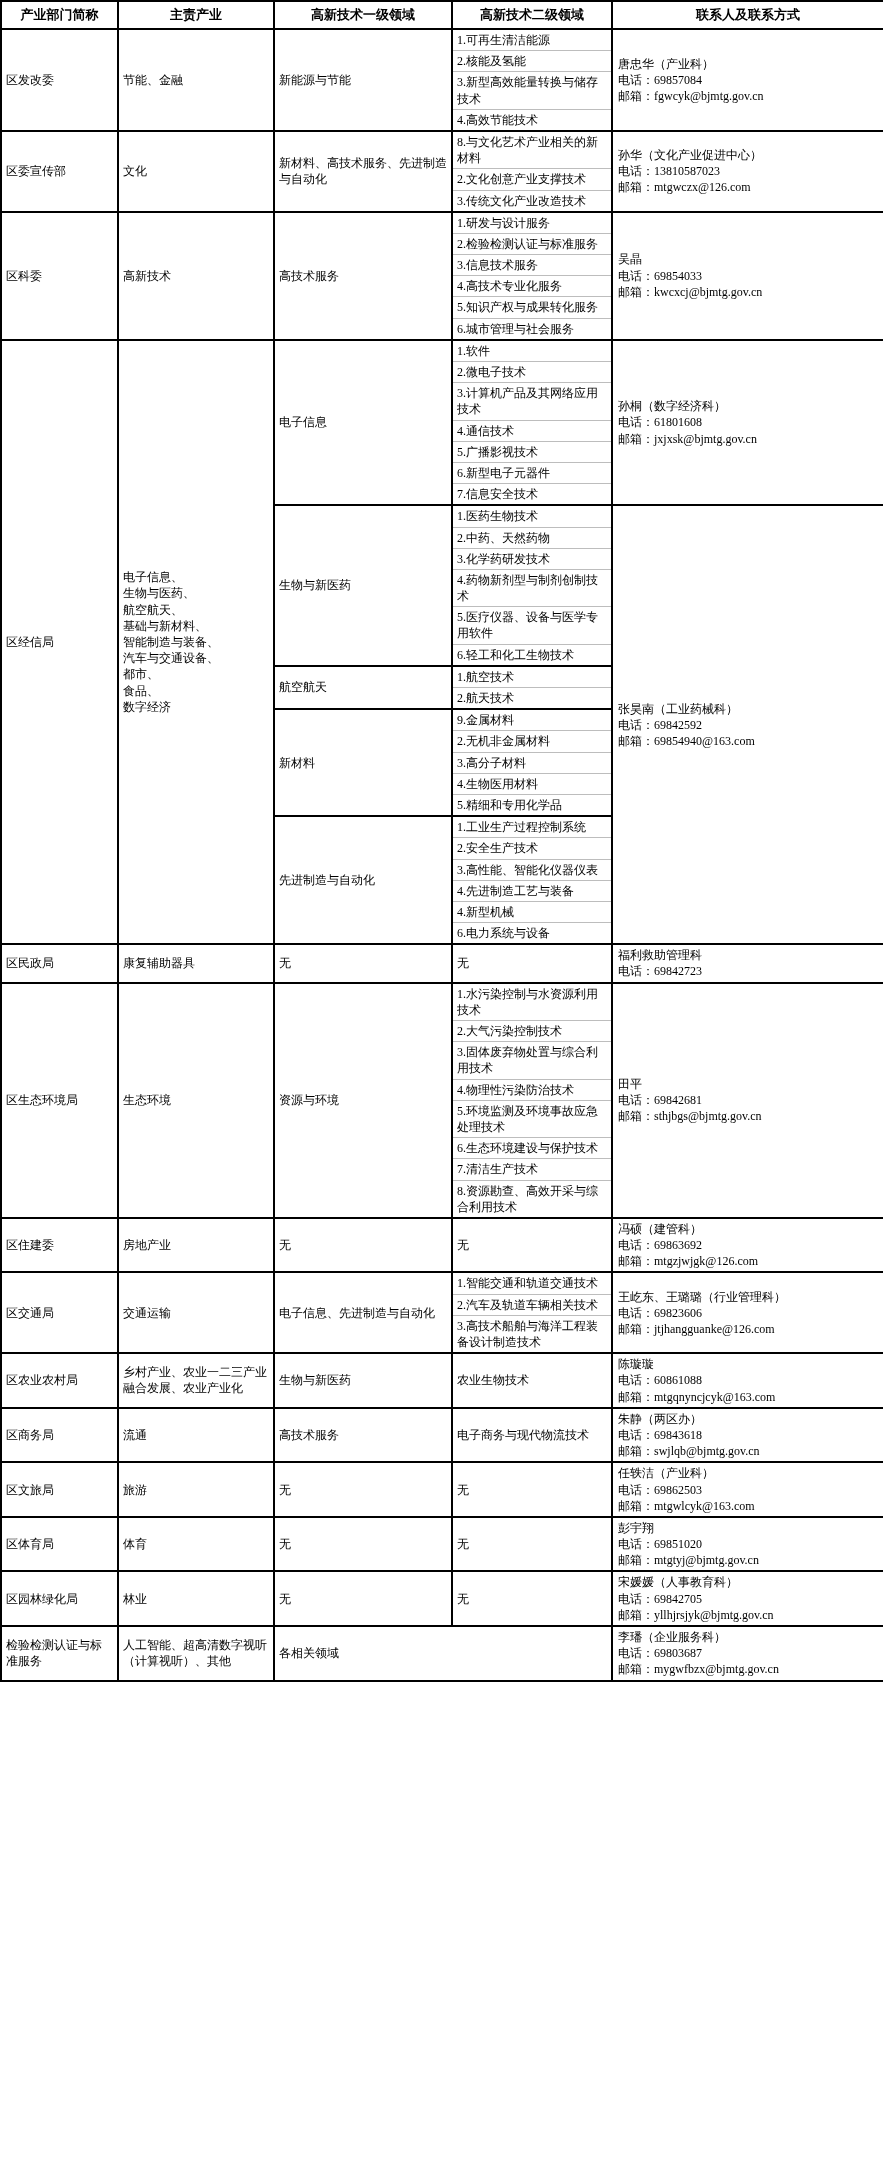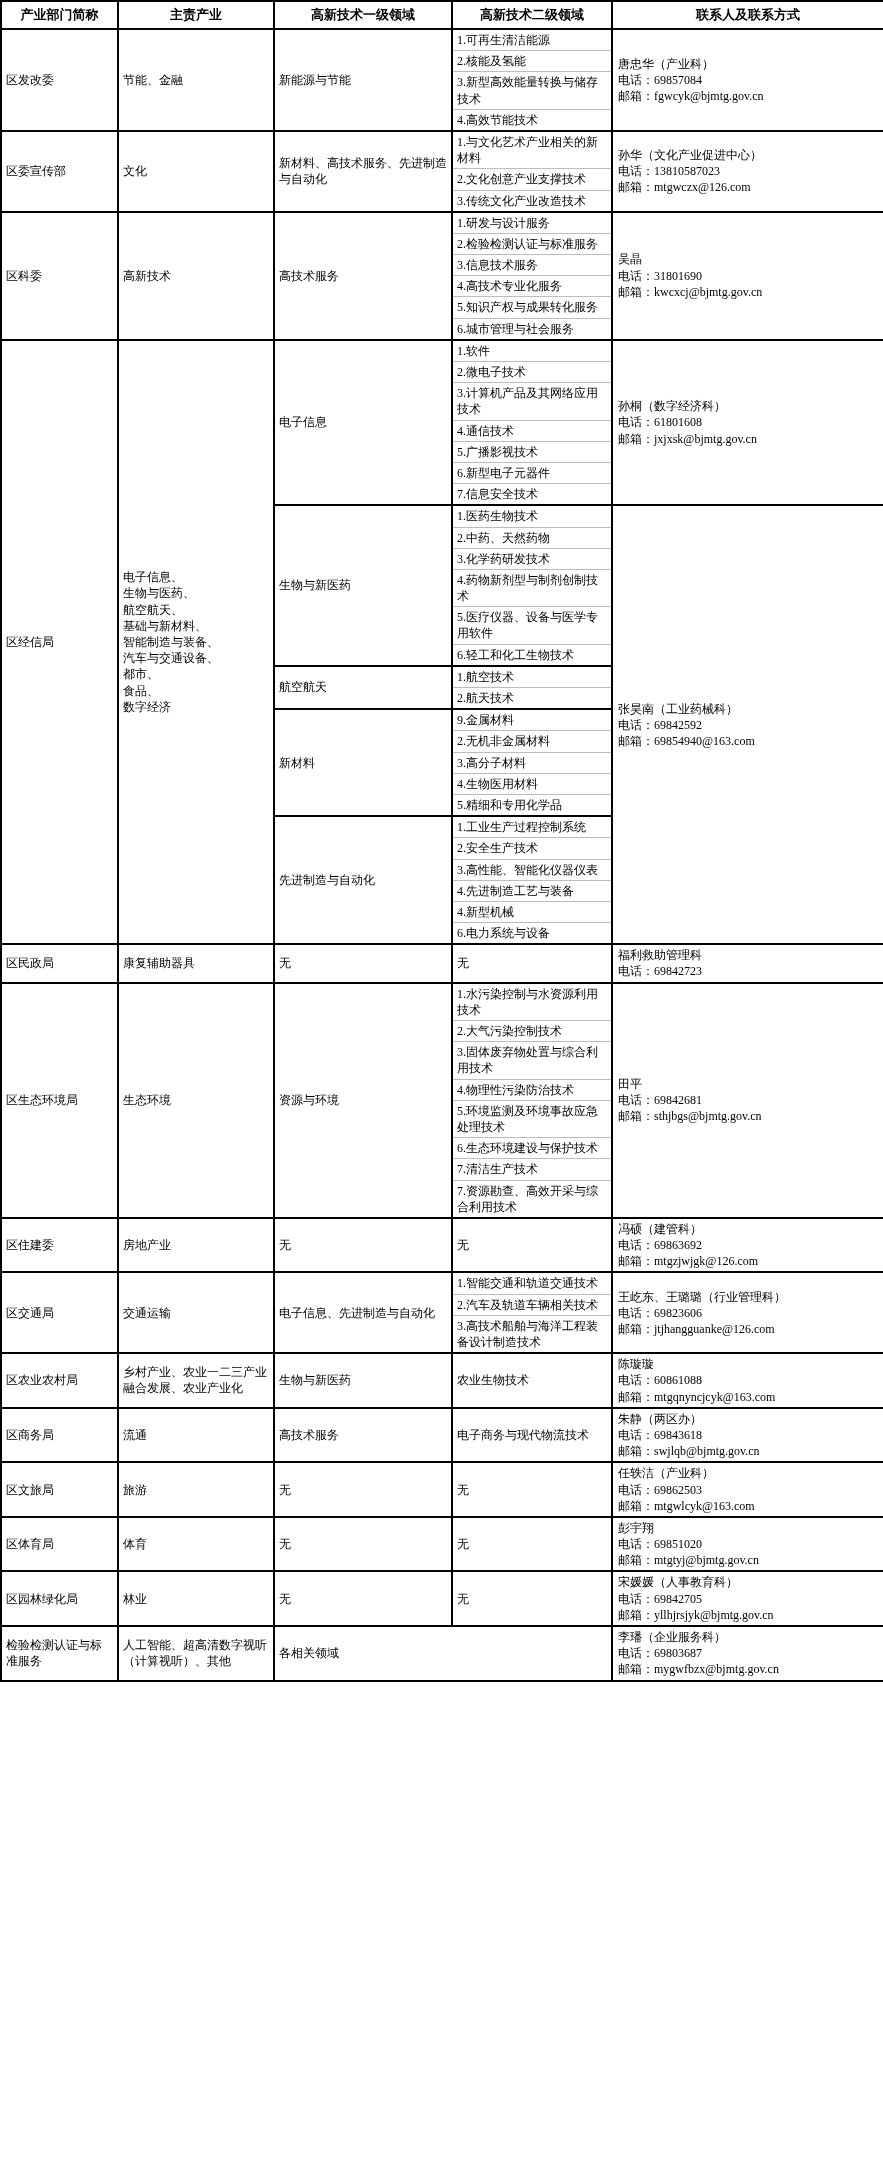--- a/index.html
+++ b/index.html
@@ -90,38 +90,38 @@
         <tr>
           <td class="col-level2 sub">3.新型高效能量转换与储存技术</td>
         </tr>
         <tr>
           <td class="col-level2 sub">4.高效节能技术</td>
         </tr>
         <tr>
           <td class="col-dept" rowspan="3">区委宣传部</td>
           <td class="col-industry" rowspan="3">文化</td>
           <td class="col-level1" rowspan="3">新材料、高技术服务、先进制造与自动化</td>
-          <td class="col-level2 sub sec-start">1.与文化艺术产业相关的新材料</td>
+          <td class="col-level2 sub sec-start">8.与文化艺术产业相关的新材料</td>
           <td class="col-contact" rowspan="3">孙华（文化产业促进中心）
 电话：13810587023
 邮箱：mtgwczx@126.com</td>
         </tr>
         <tr>
           <td class="col-level2 sub">2.文化创意产业支撑技术</td>
         </tr>
         <tr>
           <td class="col-level2 sub">3.传统文化产业改造技术</td>
         </tr>
         <tr>
           <td class="col-dept" rowspan="6">区科委</td>
           <td class="col-industry" rowspan="6">高新技术</td>
           <td class="col-level1" rowspan="6">高技术服务</td>
           <td class="col-level2 sub sec-start">1.研发与设计服务</td>
           <td class="col-contact" rowspan="6">吴晶
-电话：31801690
+电话：69854033
 邮箱：kwcxcj@bjmtg.gov.cn</td>
         </tr>
         <tr>
           <td class="col-level2 sub">2.检验检测认证与标准服务</td>
         </tr>
         <tr>
           <td class="col-level2 sub">3.信息技术服务</td>
         </tr>
         <tr>
           <td class="col-level2 sub">4.高技术专业化服务</td>
@@ -260,21 +260,21 @@
         <tr>
           <td class="col-level2 sub">5.环境监测及环境事故应急处理技术</td>
         </tr>
         <tr>
           <td class="col-level2 sub">6.生态环境建设与保护技术</td>
         </tr>
         <tr>
           <td class="col-level2 sub">7.清洁生产技术</td>
         </tr>
         <tr>
-          <td class="col-level2 sub">7.资源勘查、高效开采与综合利用技术</td>
+          <td class="col-level2 sub">8.资源勘查、高效开采与综合利用技术</td>
         </tr>
         <tr>
           <td class="col-dept">区住建委</td>
           <td class="col-industry">房地产业</td>
           <td class="col-level1">无</td>
           <td class="col-level2 sub sec-start">无</td>
           <td class="col-contact">冯硕（建管科）
 电话：69863692
 邮箱：mtgzjwjgk@126.com</td>
         </tr>

